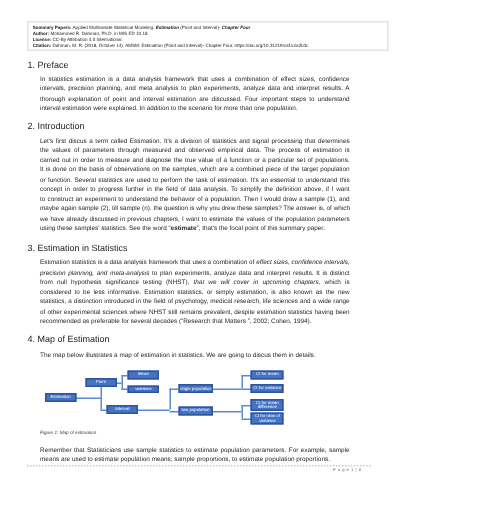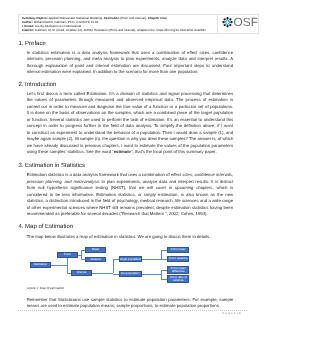--- a/index.html
+++ b/index.html
@@ -43,37 +43,20 @@
 <body>
 
 <div class="page">
 
   <div class="meta-box">
     <div class="meta-text">
       <div class="meta-line"><b>Summary Papers:</b><span> Applied Multivariate Statistical Modeling. </span><i>Estimation</i><span> (Point and Interval)- </span><i>Chapter Four</i></div>
       <div class="meta-line"><b>Author:</b><span> Mohammed R. Dahman, Ph.D. in MIS    ED 10.18</span></div>
       <div class="meta-line"><b>License:</b><span> CC-By Attribution 4.0 International</span></div>
       <div class="meta-line"><b>Citation:</b><span> Dahman, M. R. (2018, October 14). AMSM: Estimation (Point and Interval)- Chapter Four. https://doi.org/10.31219/osf.io/a2b3c</span></div>
-    </div>
-    <div class="meta-logo">
-      <span class="osf-inner">
-        <svg width="11" height="10.4" viewBox="0 0 100 100">
-          <path d="M50 5 C54 28 72 46 95 50 C72 54 54 72 50 95 C46 72 28 54 5 50 C28 46 46 28 50 5 Z" fill="#29abe2"></path>
-          <path d="M50 28 C53 40 60 47 72 50 C60 53 53 60 50 72 C47 60 40 53 28 50 C40 47 47 40 50 28 Z" fill="#ffffff"></path>
-          <circle cx="50" cy="11" r="11" fill="#231f20"></circle>
-          <circle cx="50" cy="89" r="11" fill="#231f20"></circle>
-          <circle cx="11" cy="50" r="11" fill="#231f20"></circle>
-          <circle cx="89" cy="50" r="11" fill="#231f20"></circle>
-          <circle cx="22.5" cy="22.5" r="11" fill="#231f20"></circle>
-          <circle cx="77.5" cy="22.5" r="11" fill="#231f20"></circle>
-          <circle cx="22.5" cy="77.5" r="11" fill="#231f20"></circle>
-          <circle cx="77.5" cy="77.5" r="11" fill="#231f20"></circle>
-        </svg>
-        <span class="osf-word">OSF</span>
-      </span>
     </div>
   </div>
 
   <div class="sec" style="top:40.6px">1. Preface</div>
   <div class="tl" style="top:49.6px">In statistics estimation is a data analysis framework that uses a combination of effect sizes, confidence</div>
   <div class="tl" style="top:56.1px">intervals, precision planning, and meta analysis to plan experiments, analyze data and interpret results. A</div>
   <div class="tl" style="top:62.6px">thorough explanation of point and interval estimation are discussed. Four important steps to understand</div>
   <div class="tl last" style="top:69.1px">interval estimation were explained. In addition to the scenario for more than one population.</div>
 
   <div class="sec" style="top:81.6px">2. Introduction</div>

